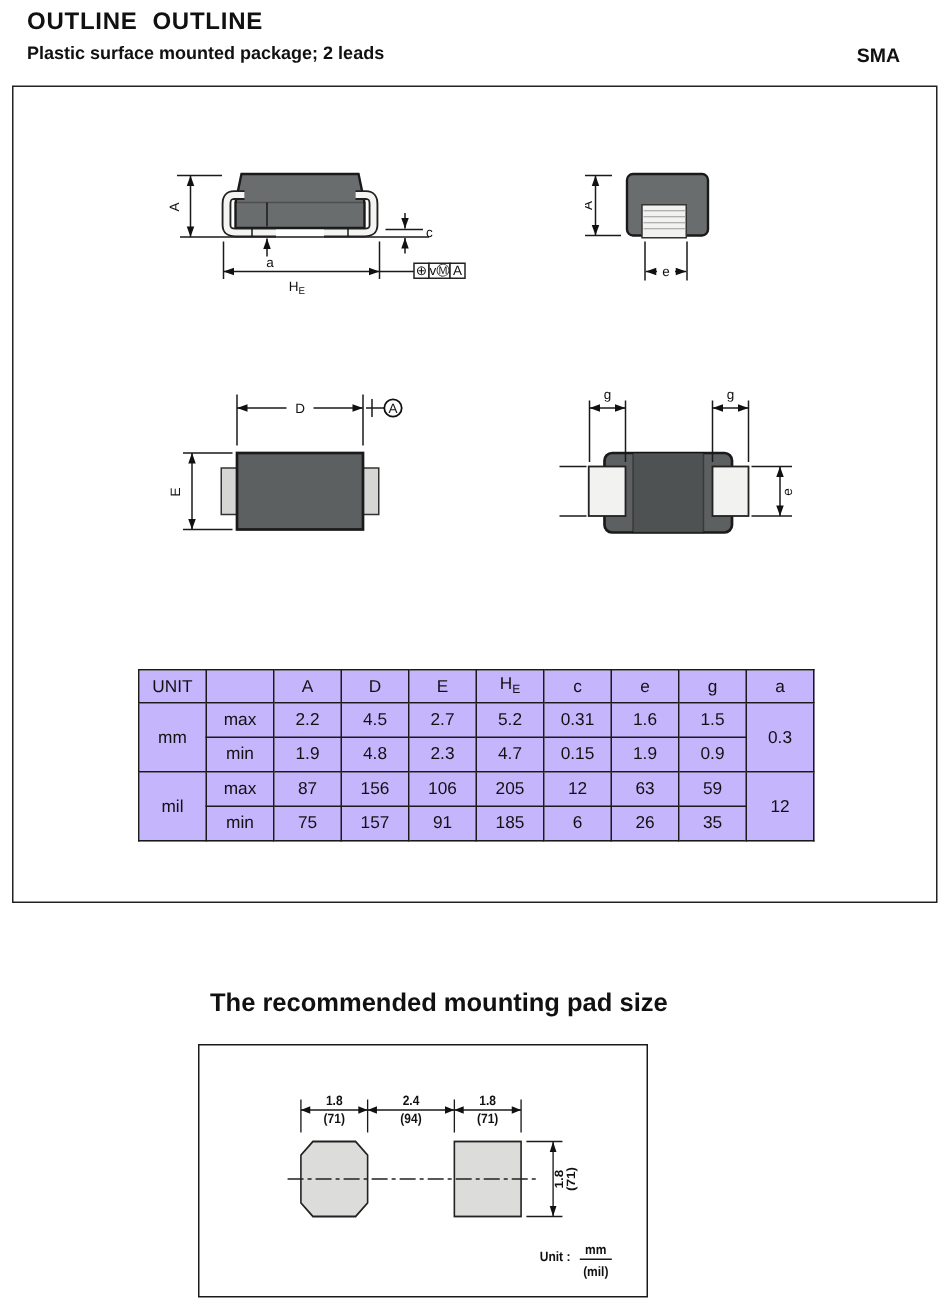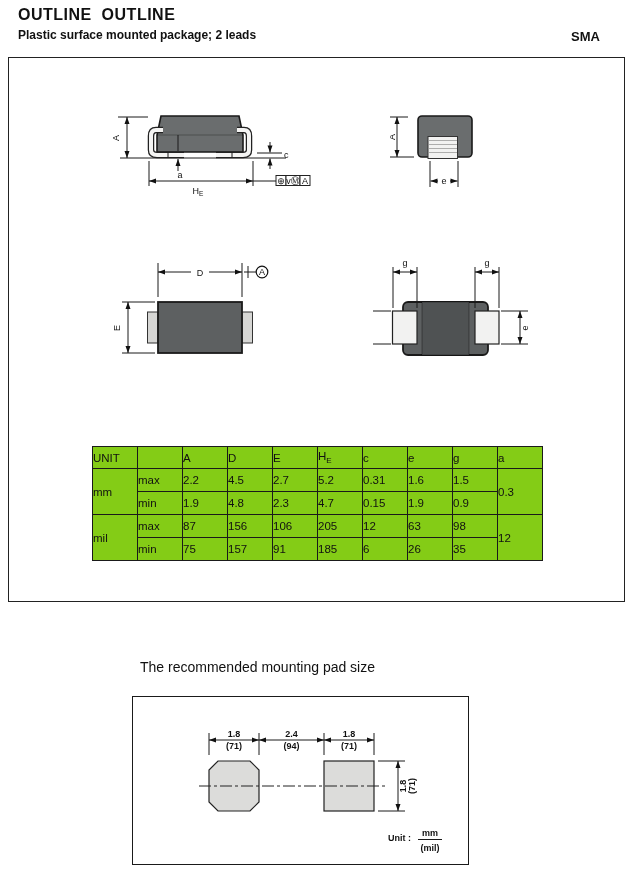--- a/index.html
+++ b/index.html
@@ -8,35 +8,35 @@
   }
   *{box-sizing:border-box}
   body{margin:0;background:#ffffff}
   .page{position:relative;width:633px;height:869px;background:#fff;
         font-family:"Liberation Sans",sans-serif;color:#111;overflow:hidden}
   .abs{position:absolute}
   .title{left:18px;top:6px;font-size:16px;font-weight:bold;letter-spacing:.5px;white-space:pre}
   .subtitle{left:18px;top:28px;font-size:12px;font-weight:bold}
   .pkg-name{right:33px;top:29px;font-size:13px;font-weight:bold}
   .main-box{left:8px;top:57px;width:617px;height:545px;border:1.5px solid #222;background:#fff}
-  .pad-heading{left:140px;top:659px;font-size:14px;font-weight:normal}
-  .pad-box{left:132px;top:696px;width:337px;height:169px;border:1.5px solid #1a1a1a;background:#fff}
+  .pad-heading{left:140px;top:659px;font-size:17px;font-weight:bold}
+  .pad-box{left:132px;top:696px;width:300px;height:169px;border:1.5px solid #1a1a1a;background:#fff}
   .pad-box svg{display:block;width:100%;height:100%}
   svg text{font-family:"Liberation Sans",sans-serif;font-size:9px;fill:#111}
   svg .ln{stroke:var(--c-line);stroke-width:1;fill:none}
   svg .f-body{fill:var(--c-body)}
   svg .f-body2{fill:var(--c-body2)}
   svg .f-center{fill:var(--c-center)}
   svg .f-lead{fill:var(--c-lead)}
   svg .f-tab{fill:var(--c-tab)}
   svg .f-pad{fill:var(--c-pad)}
   .dim-table{position:absolute;left:92px;top:446px;width:450px;border-collapse:collapse;
              table-layout:fixed;font-size:11.5px}
-  .dim-table td{border:1.3px solid #1a1a1a;vertical-align:middle;
-                height:23px;padding:0;background:#84cc16}
+  .dim-table td{border:1.3px solid #1a1a1a;text-align:center;vertical-align:middle;
+                height:23px;padding:0;background:#c4b5fd}
   .dim-table tr.hdr td{height:22px}
   .dim-table sub{font-size:8px}
 </style>
 </head>
 <body>
 
 <div class="page">
 
   <div class="abs title">OUTLINE  OUTLINE</div>
   <div class="abs subtitle">Plastic surface mounted package; 2 leads</div>
@@ -221,21 +221,21 @@
     </tr>
     <tr>
       <td rowspan="2">mil</td>
       <td>max</td>
       <td>87</td>
       <td>156</td>
       <td>106</td>
       <td>205</td>
       <td>12</td>
       <td>63</td>
-      <td>98</td>
+      <td>59</td>
       <td rowspan="2">12</td>
     </tr>
     <tr>
       <td>min</td>
       <td>75</td>
       <td>157</td>
       <td>91</td>
       <td>185</td>
       <td>6</td>
       <td>26</td>

